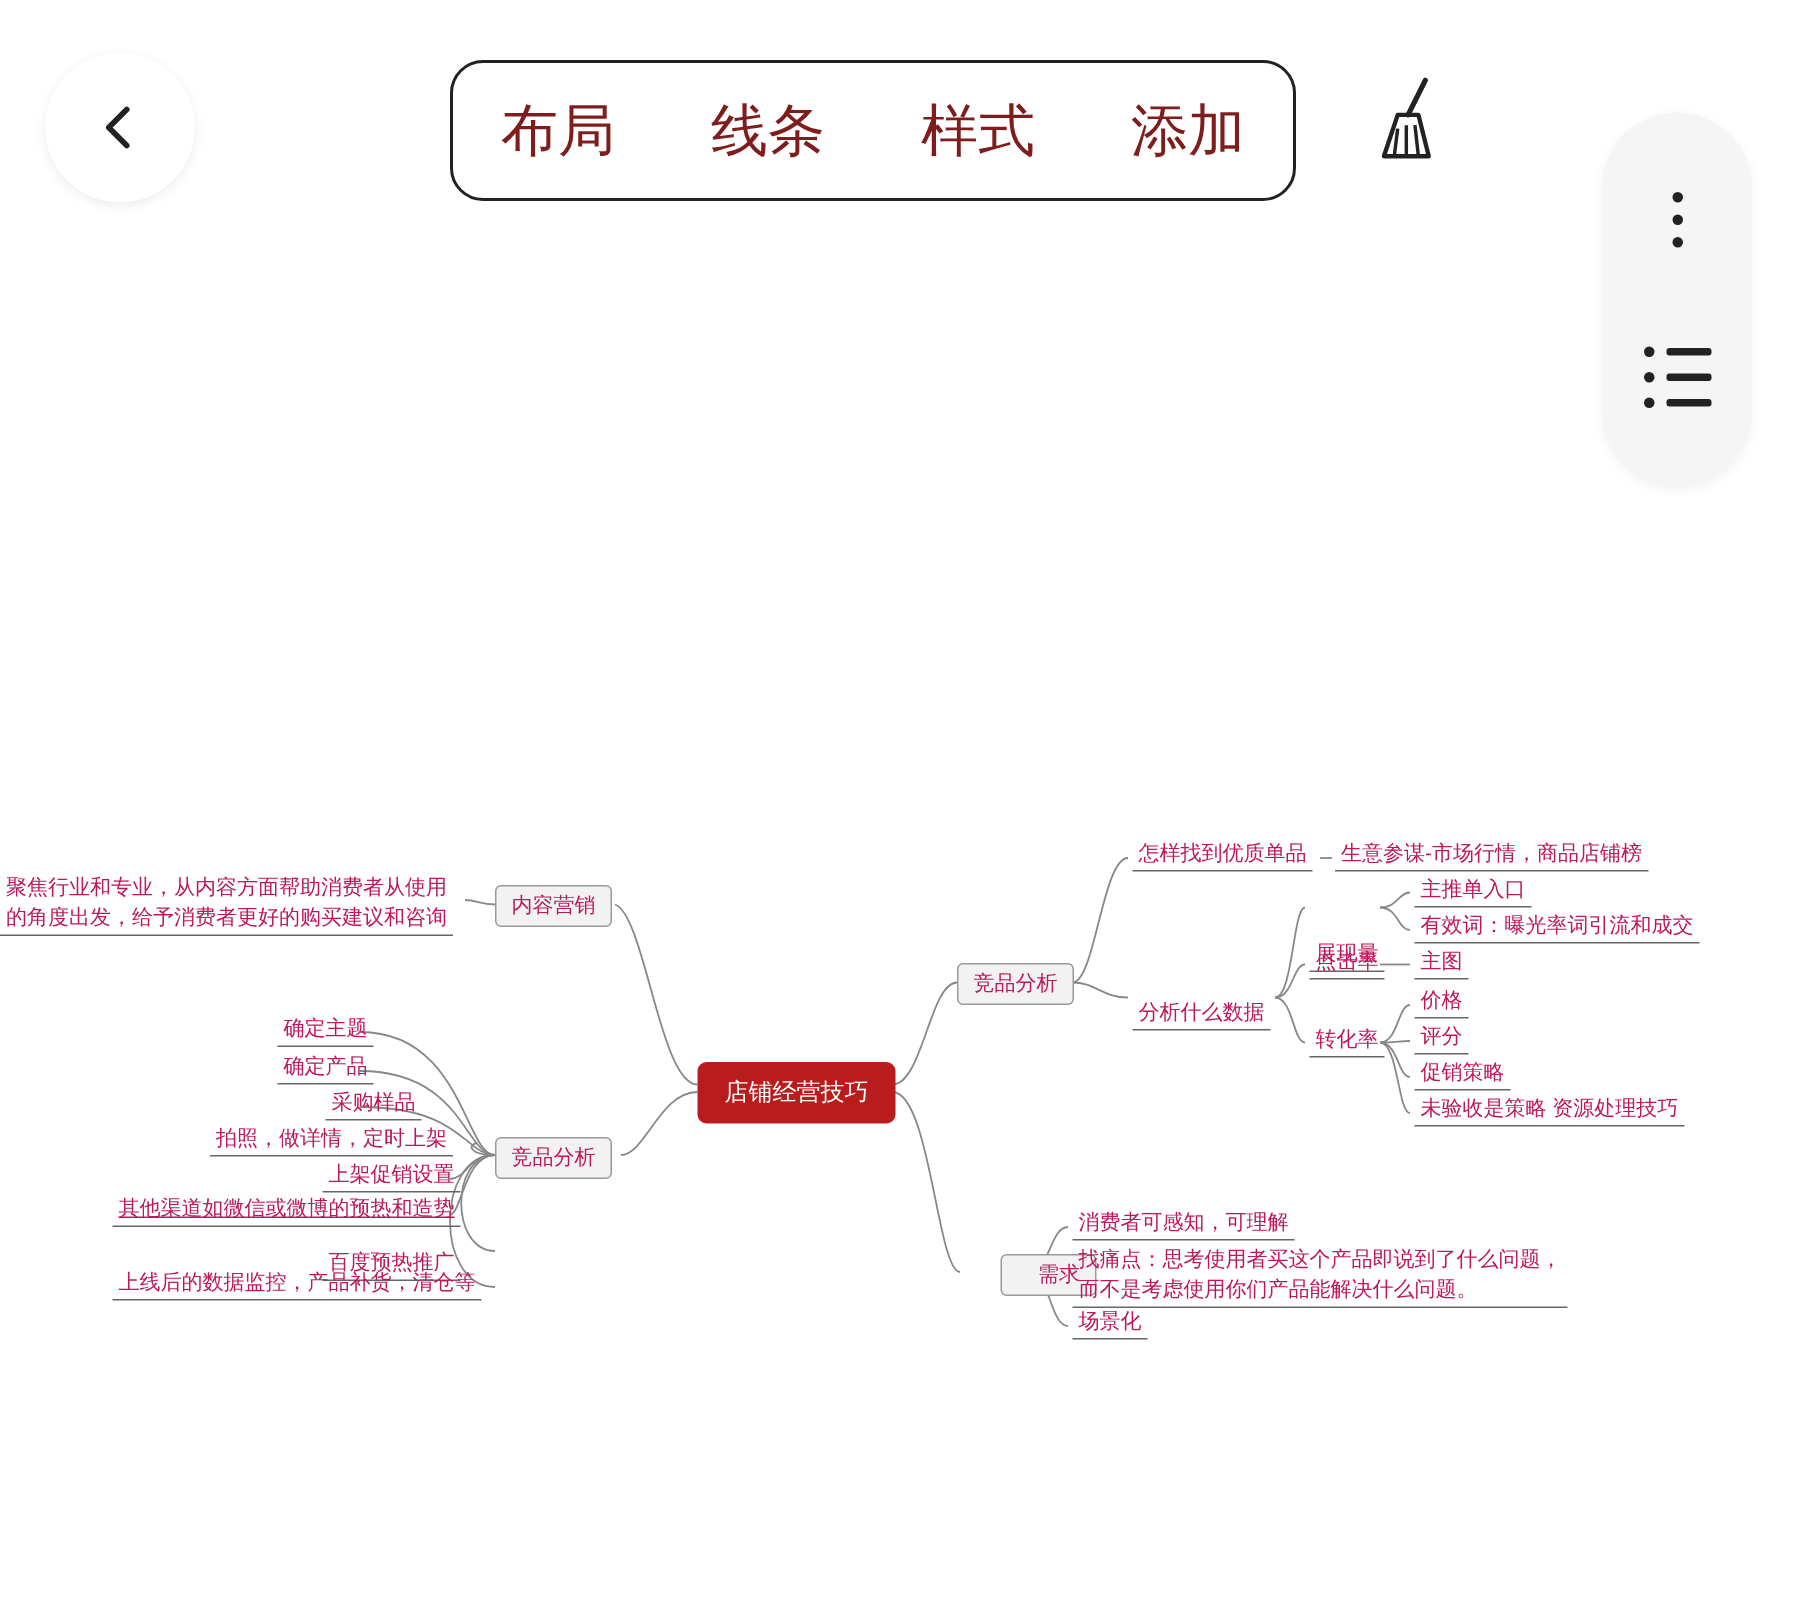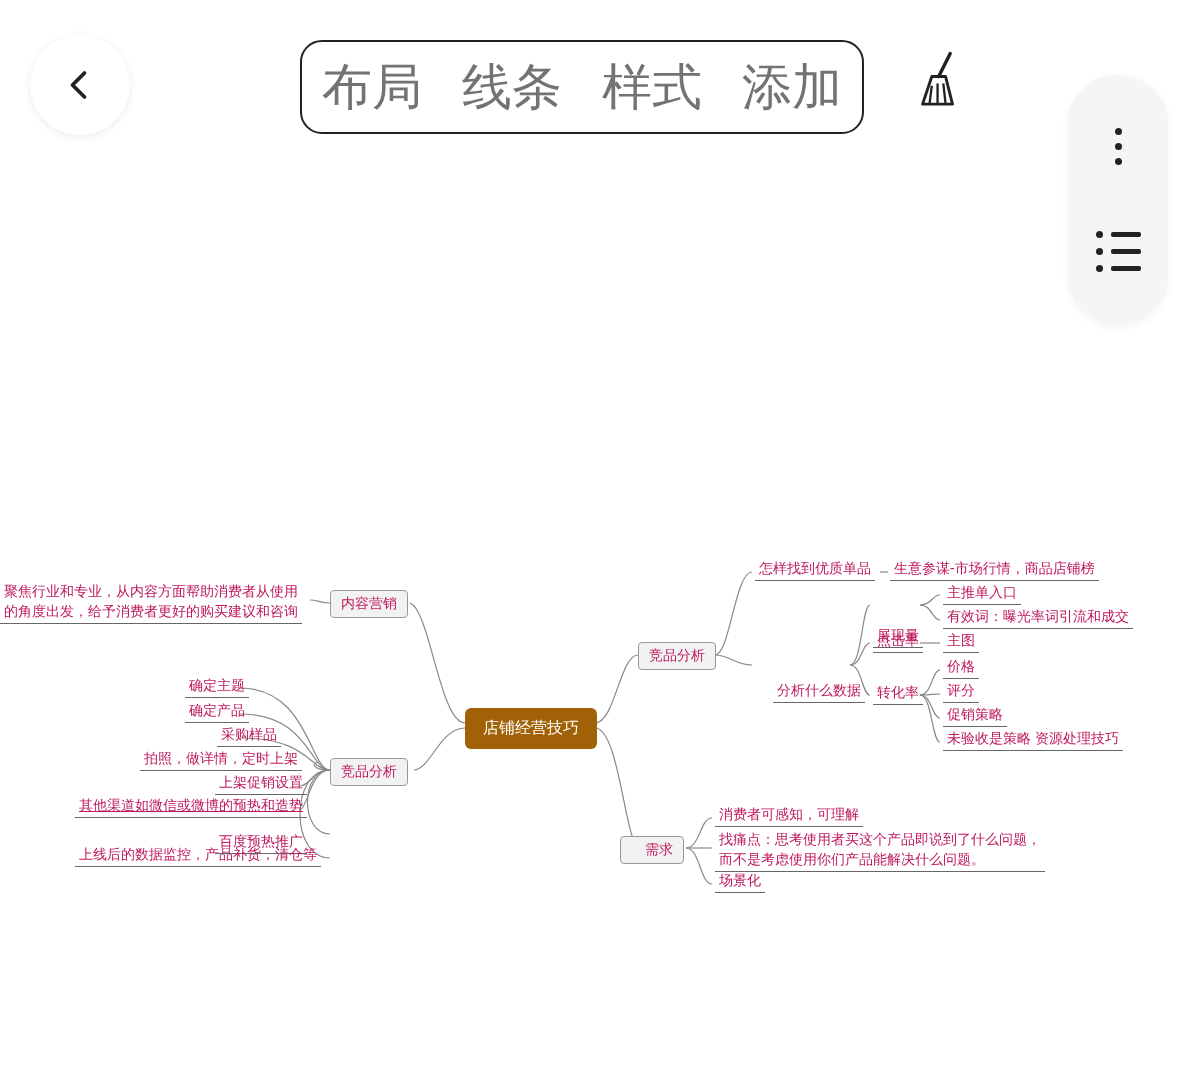--- a/index.html
+++ b/index.html
@@ -1,33 +1,33 @@
 <!DOCTYPE html>
 <html><head>
 <meta charset="utf-8">
 <style>
 html,body{margin:0;padding:0;width:1198px;height:1070px;background:#fff;font-family:"PingFang SC","Microsoft YaHei",sans-serif;overflow:hidden;}
 .toolbar{position:absolute;top:40px;left:0;width:100%;height:90px;}
 .btn-round{position:absolute;width:100px;height:100px;border-radius:50%;background:#fff;box-shadow:0 2px 8px rgba(0,0,0,0.08);display:flex;align-items:center;justify-content:center;cursor:pointer;}
 .back-btn{left:30px;top:-5px;}
 .menu-group{position:absolute;left:300px;top:0;width:560px;height:90px;border:2px solid #222;border-radius:22px;display:flex;align-items:center;justify-content:space-around;}
-.menu-item{font-size:50px;color:#737373;cursor:pointer;}
+.menu-item{font-size:38px;color:#7f1d1d;cursor:pointer;}
 .broom{position:absolute;left:918px;top:10px;width:60px;height:70px;cursor:pointer;}
 .right-panel{position:absolute;right:30px;top:35px;width:100px;height:210px;border-radius:50px;background:#f5f5f5;box-shadow:0 2px 8px rgba(0,0,0,0.05);display:flex;flex-direction:column;align-items:center;justify-content:space-around;padding:20px 0;}
 .dots-v{display:flex;flex-direction:column;gap:8px;}
 .dots-v span{width:7px;height:7px;border-radius:50%;background:#222;}
 .list-ic{display:flex;flex-direction:column;gap:10px;}
 .list-ic div{display:flex;align-items:center;gap:8px;}
 .list-ic .d{width:7px;height:7px;border-radius:50%;background:#222;}
 .list-ic .l{width:30px;height:5px;background:#222;border-radius:2px;}
 svg.map{position:absolute;left:0;top:0;width:1198px;height:1070px;pointer-events:none;}
 .node{position:absolute;font-size:14px;color:#be185d;white-space:nowrap;}
 .box{border:1px solid #999;background:#f2f2f2;border-radius:4px;padding:4px 10px;}
 .underline{border-bottom:1px solid #666;padding:0 4px 2px;}
-.root{background:#a16207;color:#fff;border:none;padding:10px 18px;border-radius:6px;font-size:16px;}
+.root{background:#b91c1c;color:#fff;border:none;padding:10px 18px;border-radius:6px;font-size:16px;}
 </style>
 </head>
 <body>
 
 <div class="toolbar">
   <div class="btn-round back-btn">
     <svg width="36" height="36" viewBox="0 0 24 24">
         <path d="M15 4 L7 12 L15 20" stroke="#222" stroke-width="2.5" fill="none" stroke-linecap="round" stroke-linejoin="round"></path>
       </svg>
   </div>
@@ -126,29 +126,29 @@
 <div class="node underline" style="left:185px;top:726px;margin-left:32px;">采购样品</div>
 <div class="node underline" style="left:140px;top:750px;">拍照，做详情，定时上架</div>
 <div class="node underline" style="left:215px;top:774px;">上架促销设置</div>
 <div class="node underline" style="left:215px;top:798px;margin-top:35px;">百度预热推广</div>
 <div class="node underline" style="left:75px;top:797px;text-decoration:underline;">其他渠道如微信或微博的预热和造势</div>
 <div class="node underline" style="left:75px;top:846px;">上线后的数据监控，产品补货，清仓等</div>
 
 <div class="node box" style="left:638px;top:642px;">竞品分析</div>
 <div class="node underline" style="left:755px;top:560px;">怎样找到优质单品</div>
 <div class="node underline" style="left:890px;top:560px;">生意参谋-市场行情，商品店铺榜</div>
-<div class="node underline" style="left:755px;top:682px;margin-left:18px;">分析什么数据</div>
+<div class="node underline" style="left:755px;top:666px;">分析什么数据</div>
 <div class="node underline" style="left:873px;top:627px;">展现量</div>
 <div class="node underline" style="left:943px;top:584px;">主推单入口</div>
 <div class="node underline" style="left:943px;top:608px;">有效词：曝光率词引流和成交</div>
 <div class="node underline" style="left:873px;top:632px;">点击率</div>
 <div class="node underline" style="left:943px;top:632px;">主图</div>
 <div class="node underline" style="left:873px;top:684px;">转化率</div>
 <div class="node underline" style="left:943px;top:658px;">价格</div>
 <div class="node underline" style="left:943px;top:682px;">评分</div>
 <div class="node underline" style="left:943px;top:706px;">促销策略</div>
 <div class="node underline" style="left:943px;top:730px;">未验收是策略 资源处理技巧</div>
 
-<div class="node box" style="left:620px;top:836px;padding-left:24px;">需求</div>
+<div class="node box" style="left:667px;top:836px;padding-left:24px;">需求</div>
 <div class="node underline" style="left:715px;top:806px;">消费者可感知，可理解</div>
 <div class="node underline" style="left:715px;top:830px;white-space:pre;line-height:1.4;">找痛点：思考使用者买这个产品即说到了什么问题，
 而不是考虑使用你们产品能解决什么问题。</div>
 <div class="node underline" style="left:715px;top:872px;">场景化</div>
 
 </body></html>

